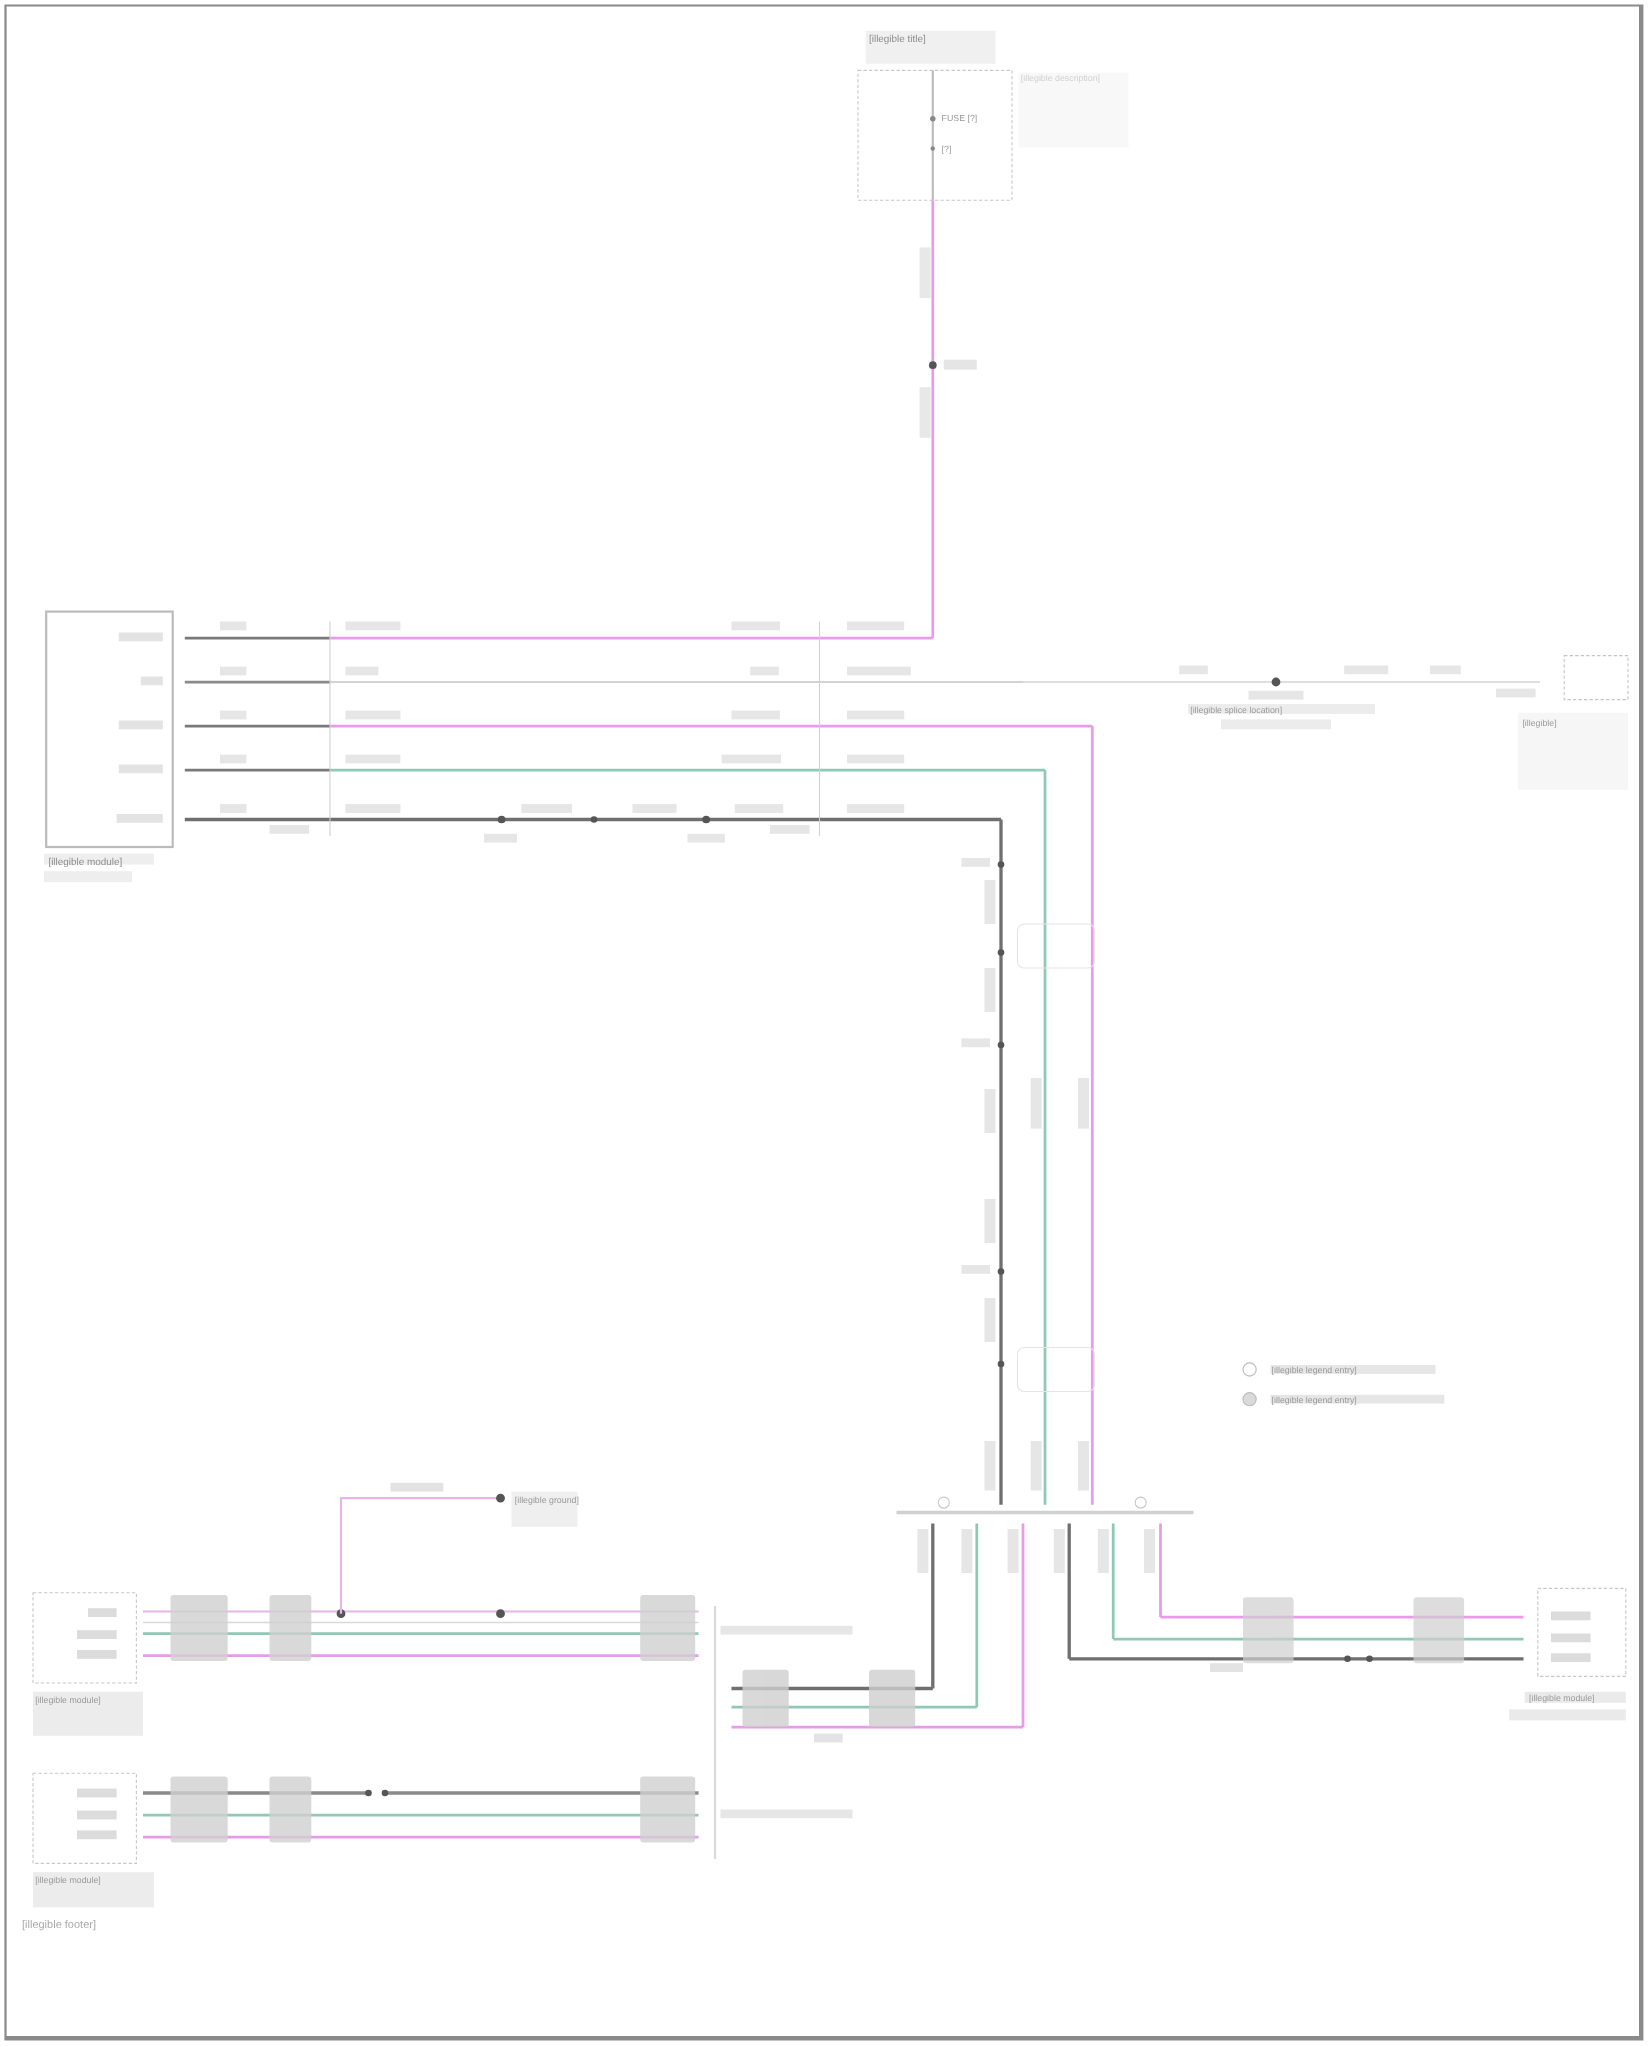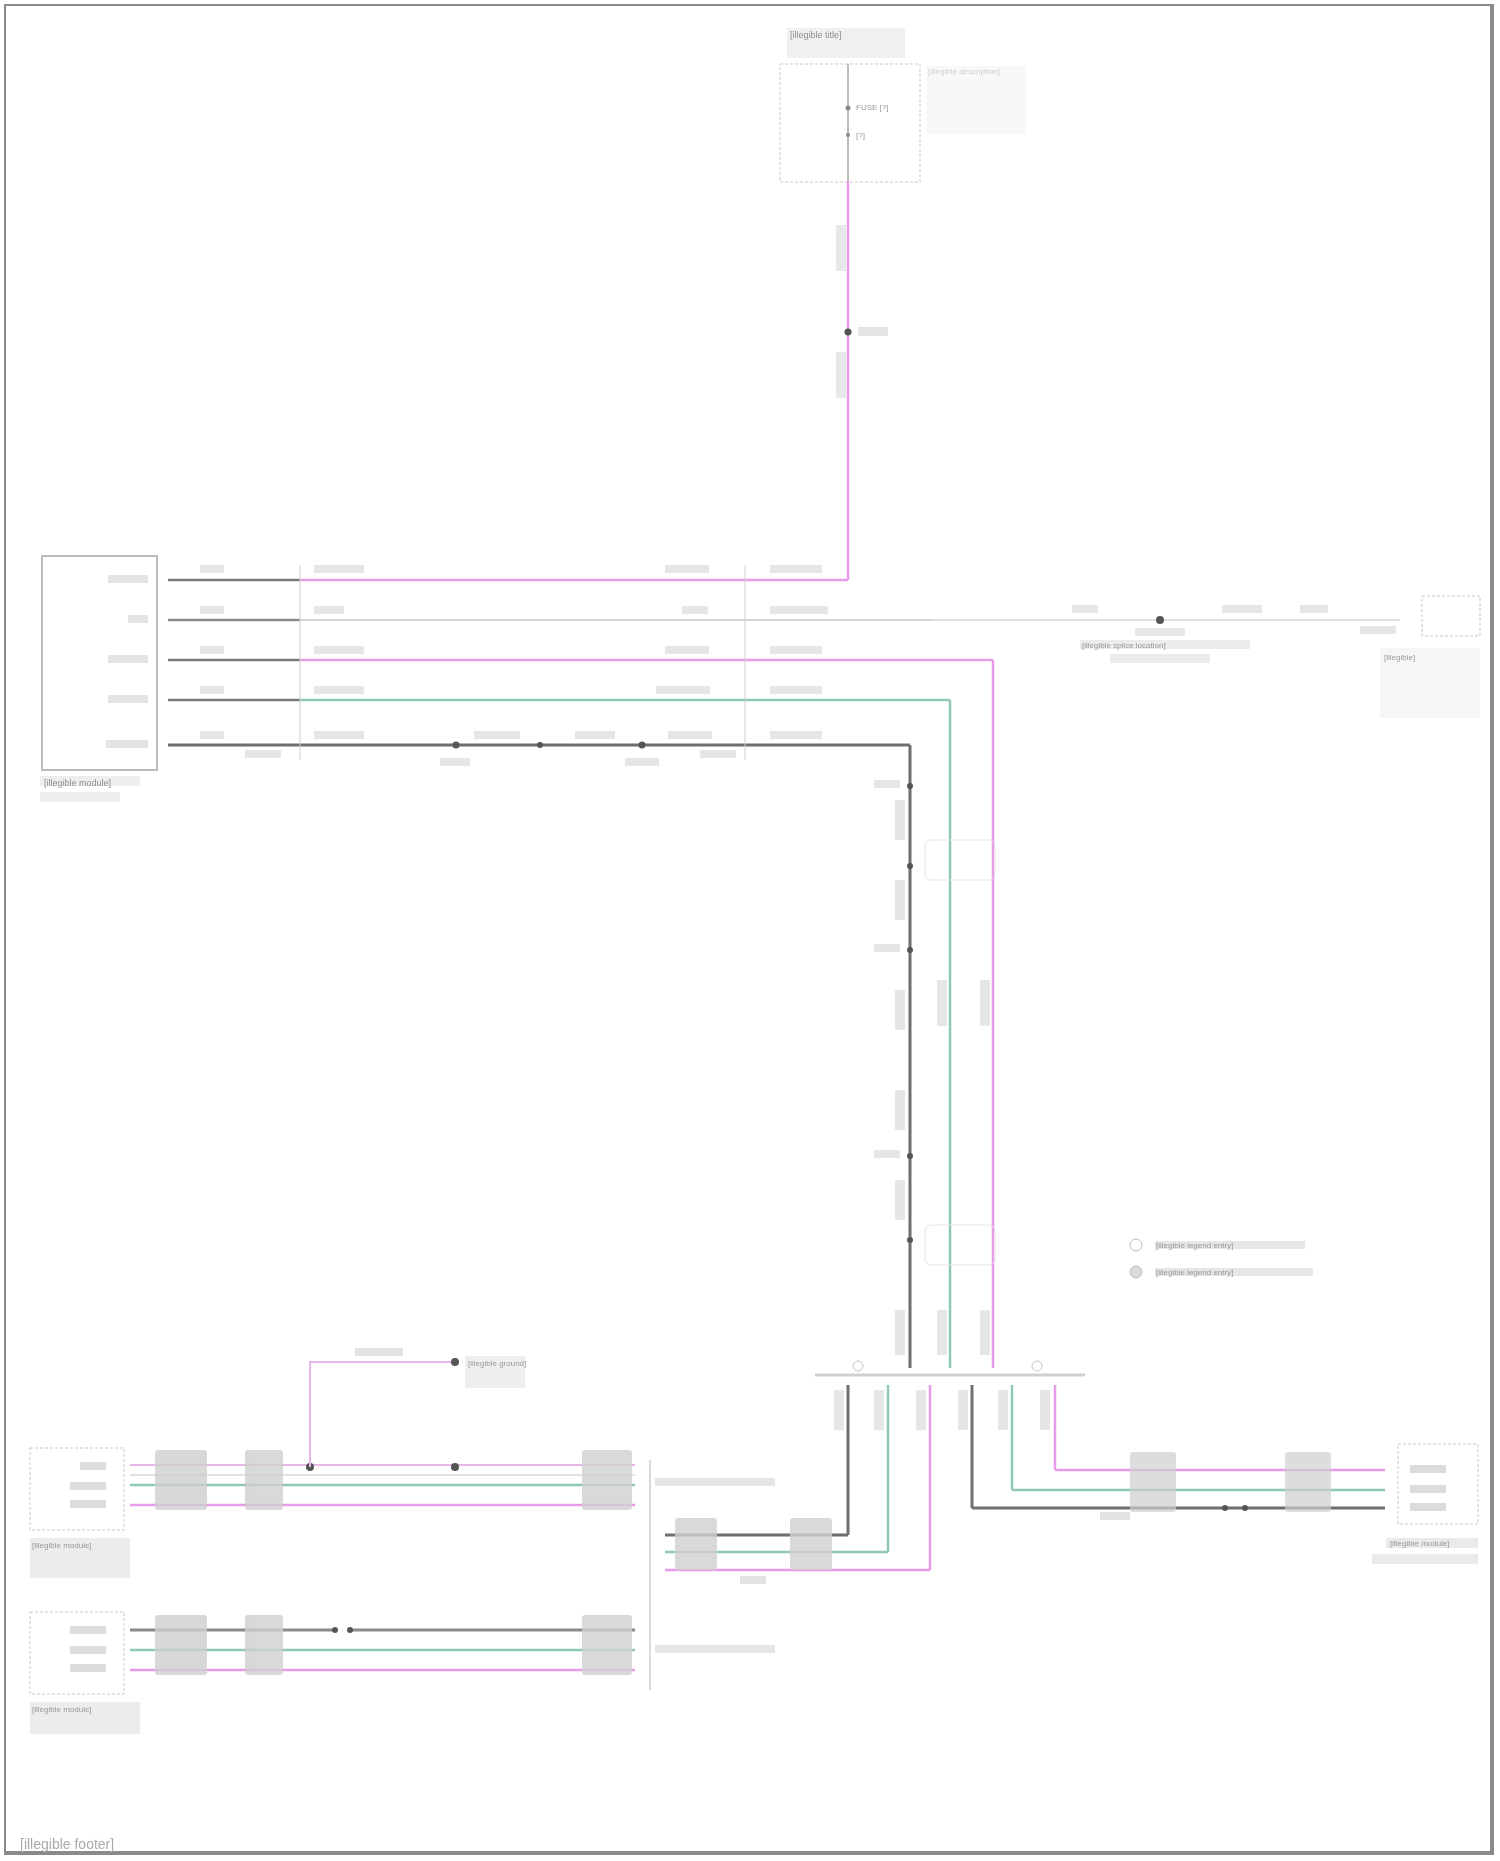--- a/index.html
+++ b/index.html
@@ -1,21 +1,21 @@
 <!DOCTYPE html>
 <html><head>
 <meta charset="utf-8">
 <style>
   html,body{margin:0;padding:0;background:#ffffff;}
   body{width:1500px;height:1861px;position:relative;overflow:hidden;font-family:"Liberation Sans",sans-serif;color:#666;}
   .frame{position:absolute;left:4px;top:4px;width:1490px;height:1851px;border:2px solid #8a8a8a;border-bottom-width:4px;border-right-width:4px;box-sizing:border-box;background:#fff;}
   svg{position:absolute;left:0;top:0;}
   .lbl{font-family:"Liberation Sans",sans-serif;font-size:9px;fill:#8c8c8c;}
   .lbl-sm{font-family:"Liberation Sans",sans-serif;font-size:8px;fill:#999;}
-  .footer{position:absolute;left:20px;top:1836px;font-size:14px;color:#aaa;}
+  .footer{position:absolute;left:20px;top:1745px;font-size:10px;color:#aaa;}
 </style>
 </head>
 <body>
 
 <div class="frame"></div>
 
 <svg width="1500" height="1861" viewBox="0 0 1500 1861">
 
   <g>
     <rect x="787" y="28" width="118" height="30" fill="#f0f0f0" stroke="none"></rect>

